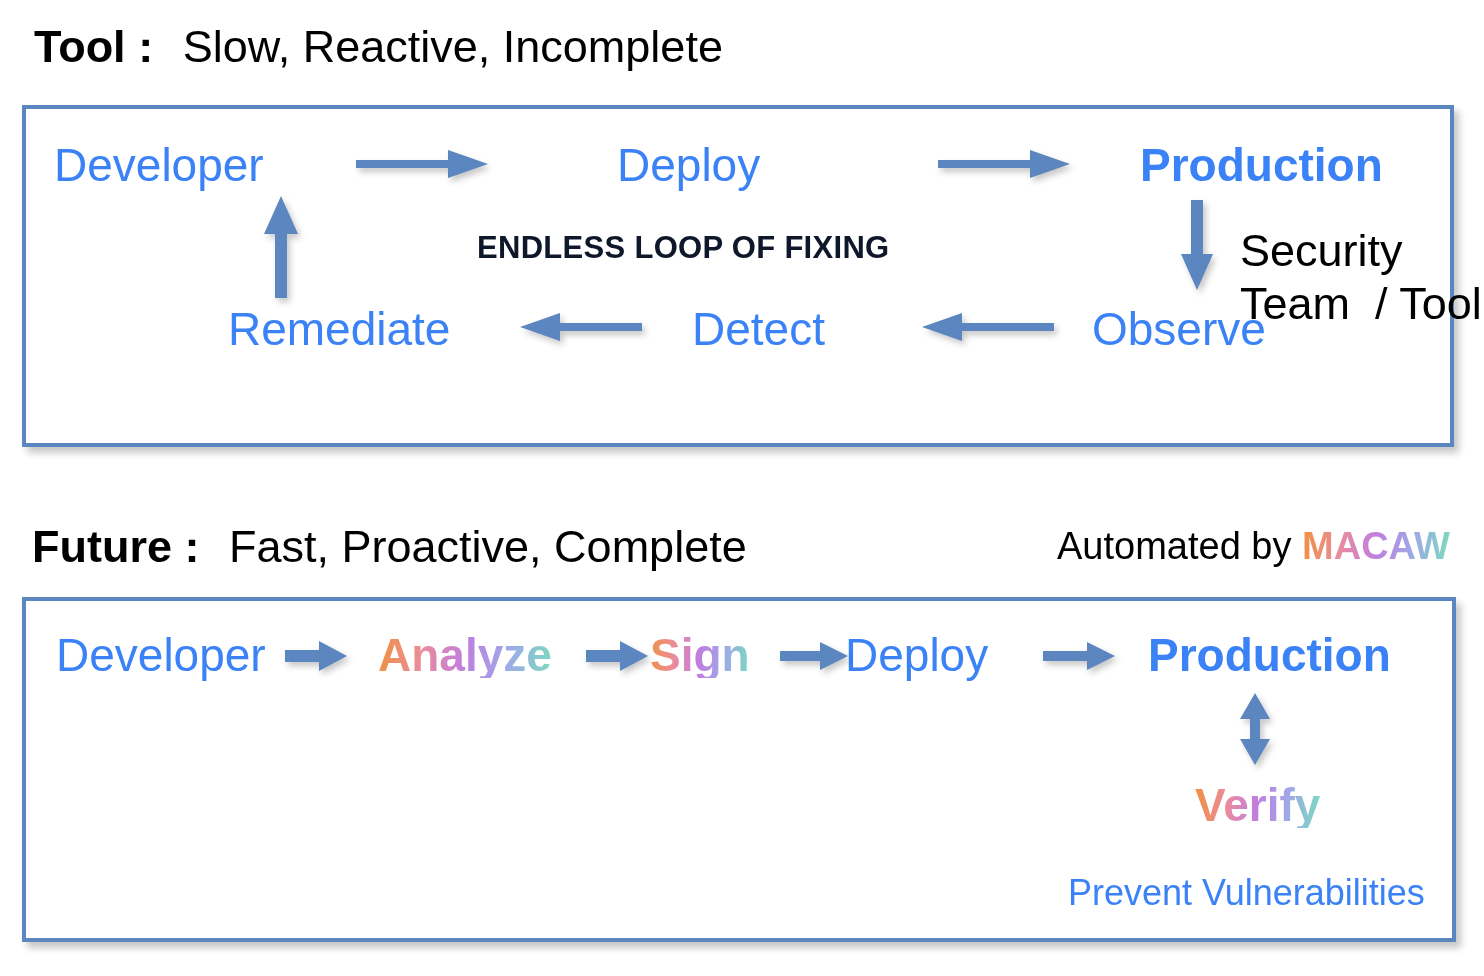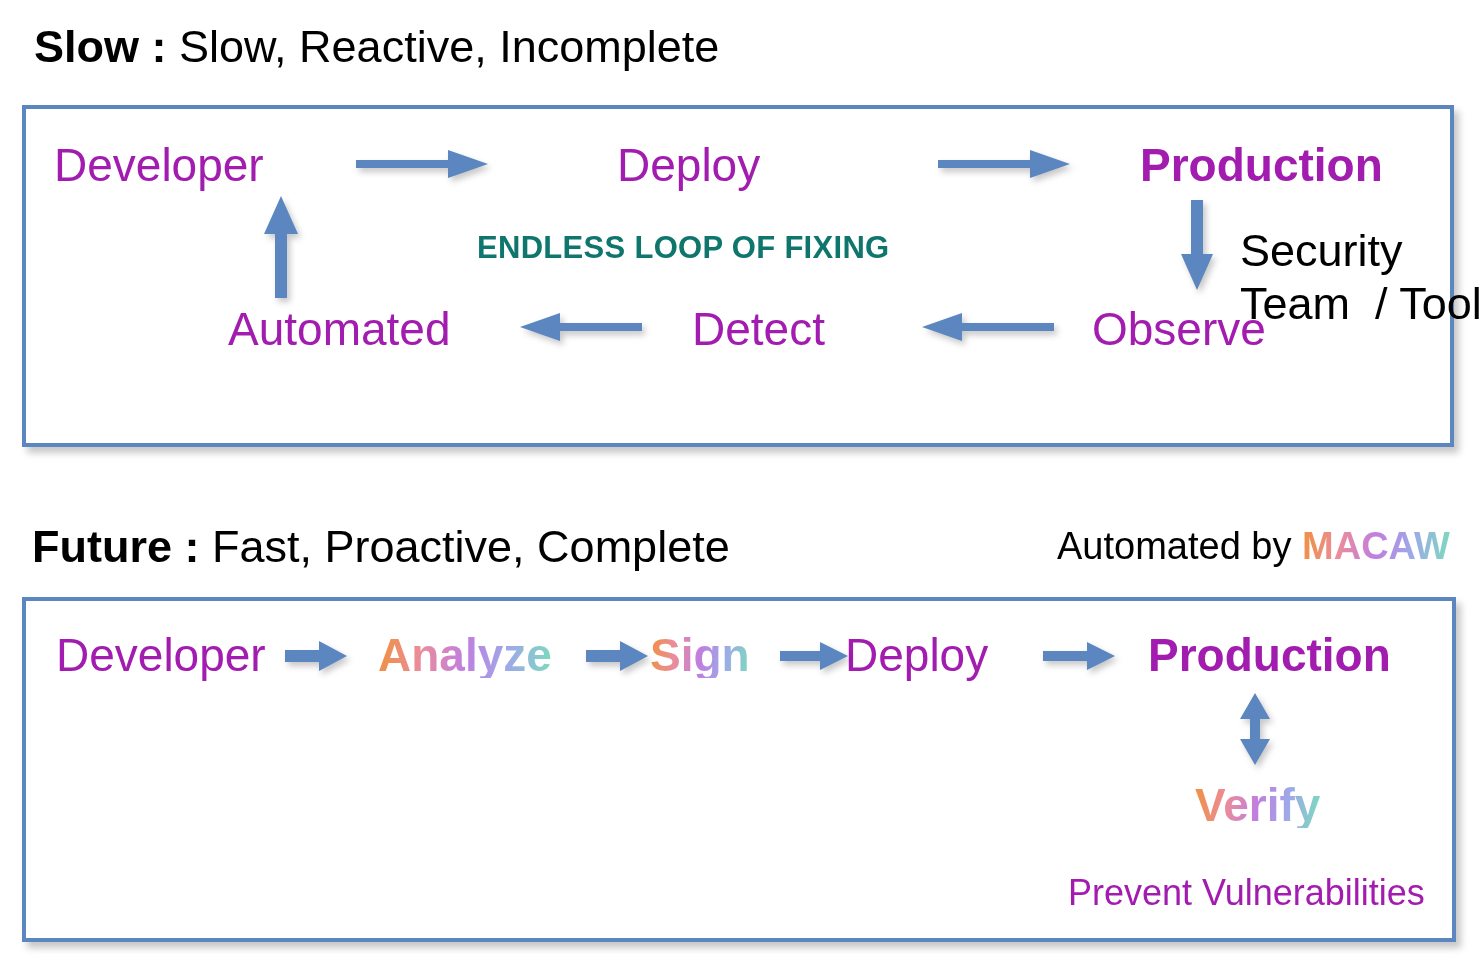--- a/index.html
+++ b/index.html
@@ -27,20 +27,21 @@
     white-space: nowrap;
     font-size: 45px;
     line-height: 1;
     color: #000;
   }
   .heading .lead {
     font-weight: bold;
   }
   .heading .rest {
     font-weight: normal;
+    margin-left: 17px;
   }
   #heading-today { left: 34px; top: 24px; }
   #heading-future { left: 32px; top: 524px; }
 
   
   #automated-by {
     position: absolute;
     left: 1057px;
     top: 527px;
     font-size: 38px;
@@ -61,39 +62,39 @@
   }
   #panel-today  { left: 22px; top: 105px; width: 1432px; height: 342px; }
   #panel-future { left: 22px; top: 597px; width: 1434px; height: 345px; }
 
   
   .node {
     position: absolute;
     white-space: nowrap;
     line-height: 1;
     font-size: 46px;
-    color: #a21caf;
+    color: #3b82f6;
   }
   .node.bold { font-weight: bold; }
   .node.small { font-size: 36px; }
   .caption {
     position: absolute;
     white-space: pre;
     line-height: 1.18;
     font-size: 45px;
     color: #000;
     margin-top: 8px;
   }
   .loop-label {
     position: absolute;
     white-space: nowrap;
     font-size: 31px;
     font-weight: bold;
     letter-spacing: 0.3px;
-    color: #0f766e;
+    color: #0f172a;
     line-height: 1;
   }
   .design-label {
     position: absolute;
     white-space: nowrap;
     font-size: 33px;
     font-weight: bold;
     letter-spacing: 0.4px;
     color: #000;
     line-height: 1;
@@ -153,30 +154,30 @@
   #arrow-f3 { left: 780px; top: 640px; }
   #arrow-f4 { left: 1043px;top: 640px; }
   #arrow-f-vert { left: 1238px; top: 693px; }
 </style>
 </head>
 <body>
 
 <div class="stage">
 
   <div class="heading" id="heading-today">
-    <span class="lead">Slow :</span>
+    <span class="lead">Tool :</span>
     <span class="rest">Slow, Reactive, Incomplete</span>
   </div>
 
   <div class="panel" id="panel-today"></div>
 
   <div class="node" id="today-developer">Developer</div>
   <div class="node" id="today-deploy">Deploy</div>
   <div class="node bold" id="today-production">Production</div>
-  <div class="node" id="today-remediate">Automated</div>
+  <div class="node" id="today-remediate">Remediate</div>
   <div class="node" id="today-observe">Observe</div>
   <div class="node" id="today-detect">Detect</div>
 
   <div class="loop-label" id="today-loop">ENDLESS LOOP  OF FIXING</div>
   <div class="caption" id="today-sec-caption">Security
 Team  / Tool</div>
 
   <div class="arrow" id="arrow-dev-deploy">
     <svg width="132" height="34" viewBox="0 0 132 34">
       <path d="M0 13 H92 V3 L132 17 L92 31 V21 H0 Z" fill="#5B86C0"></path>

